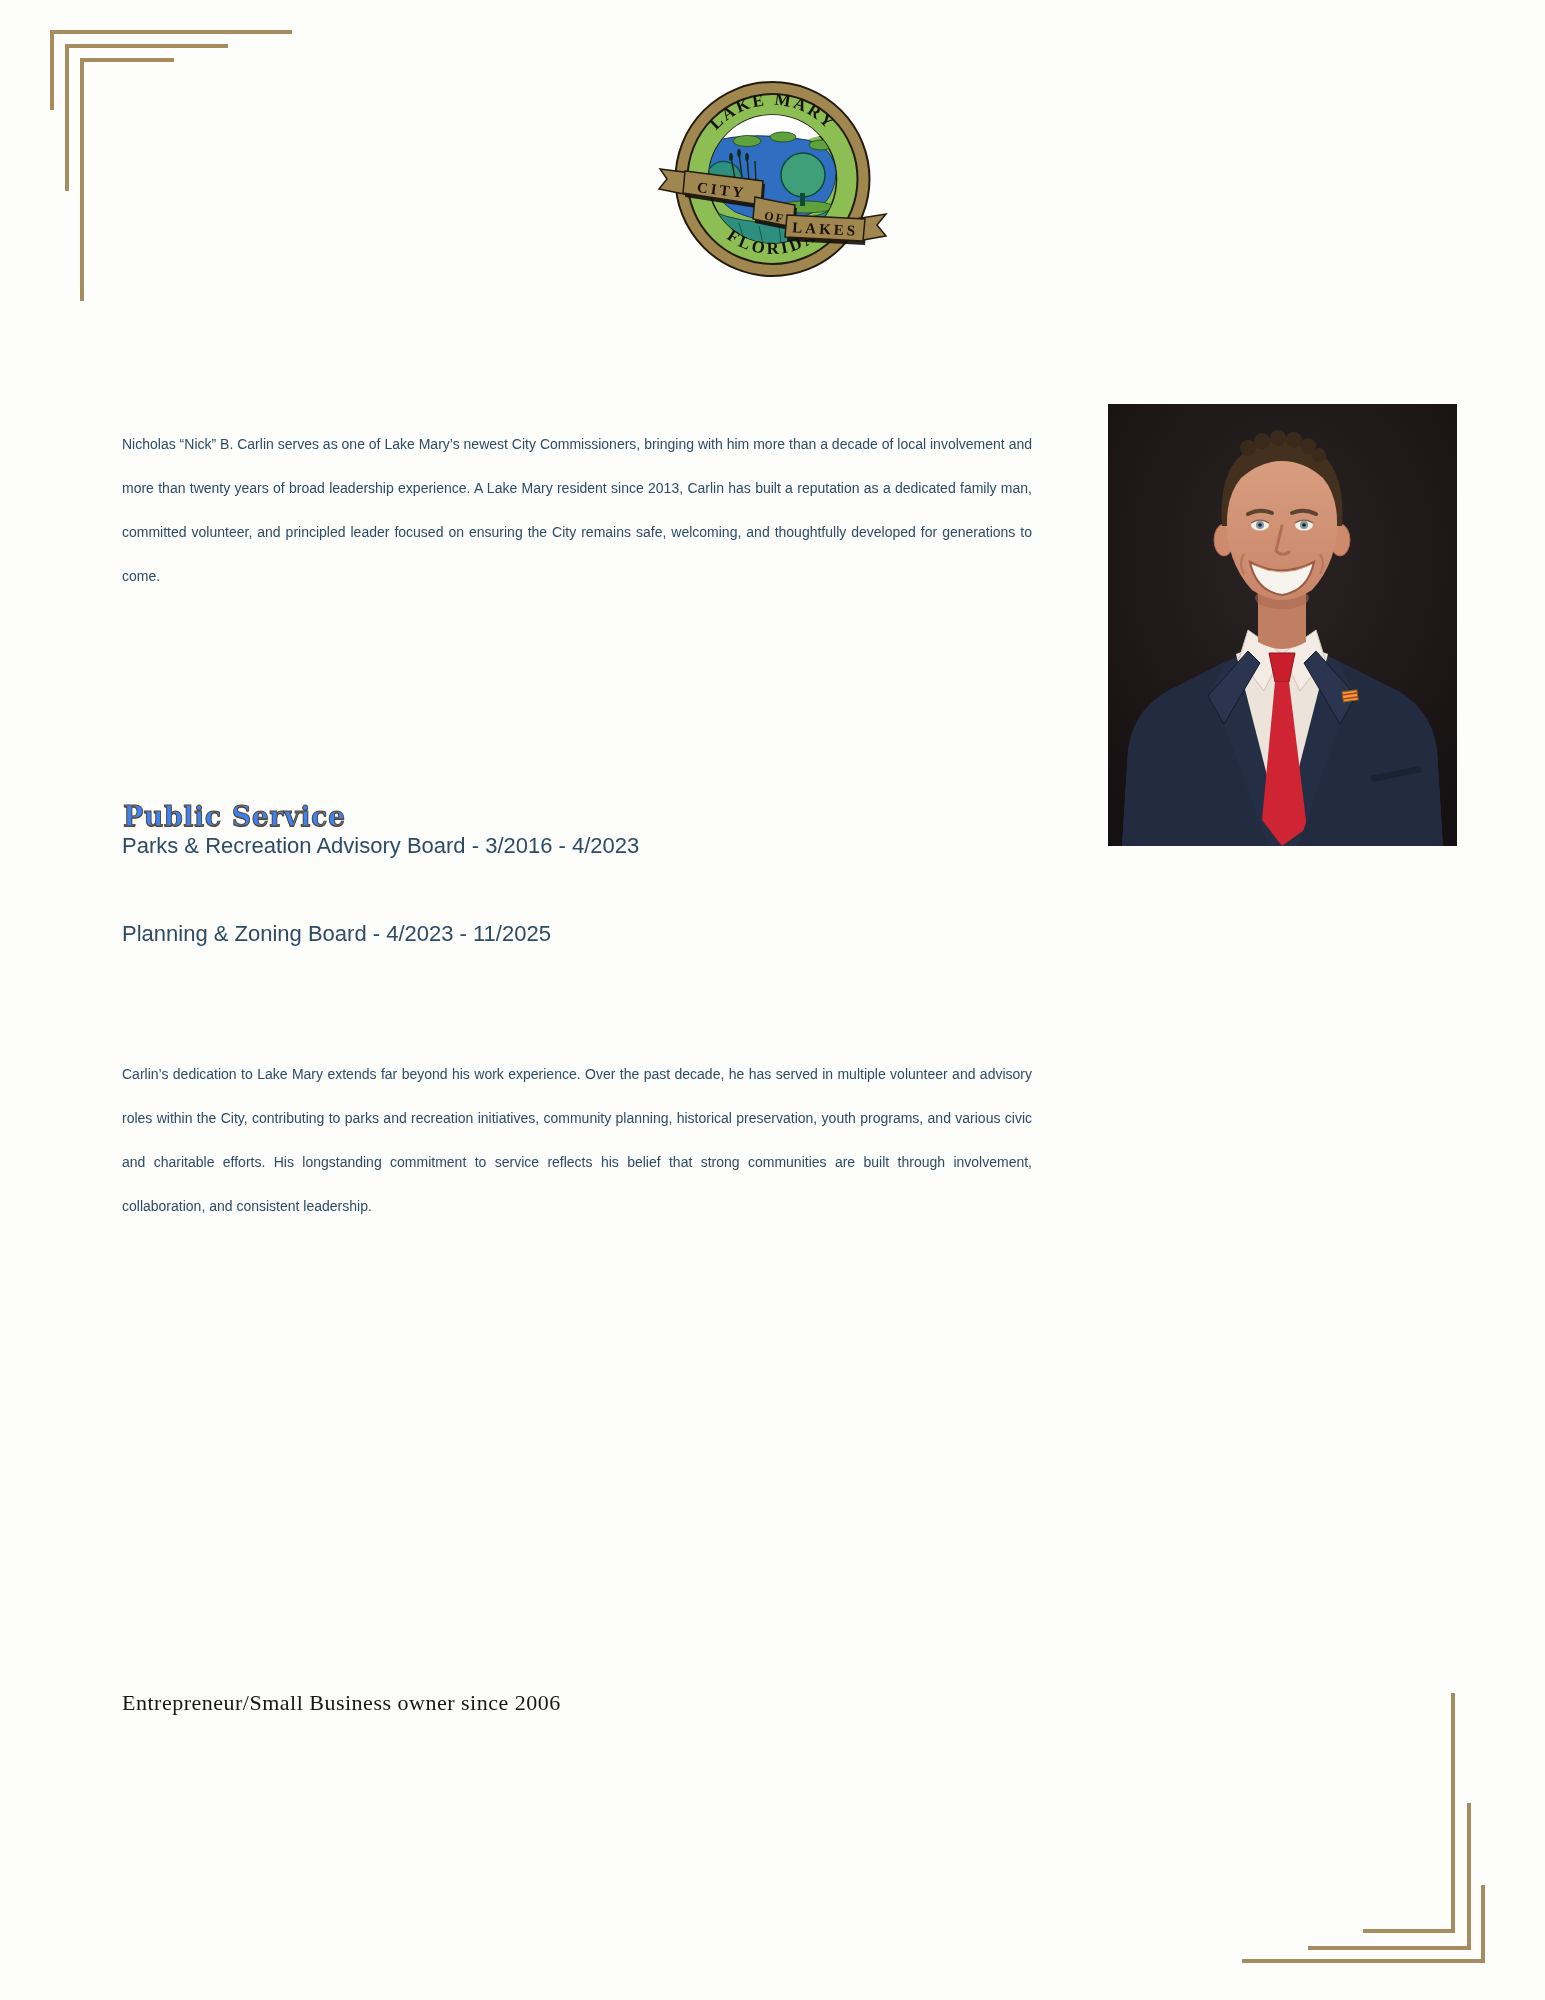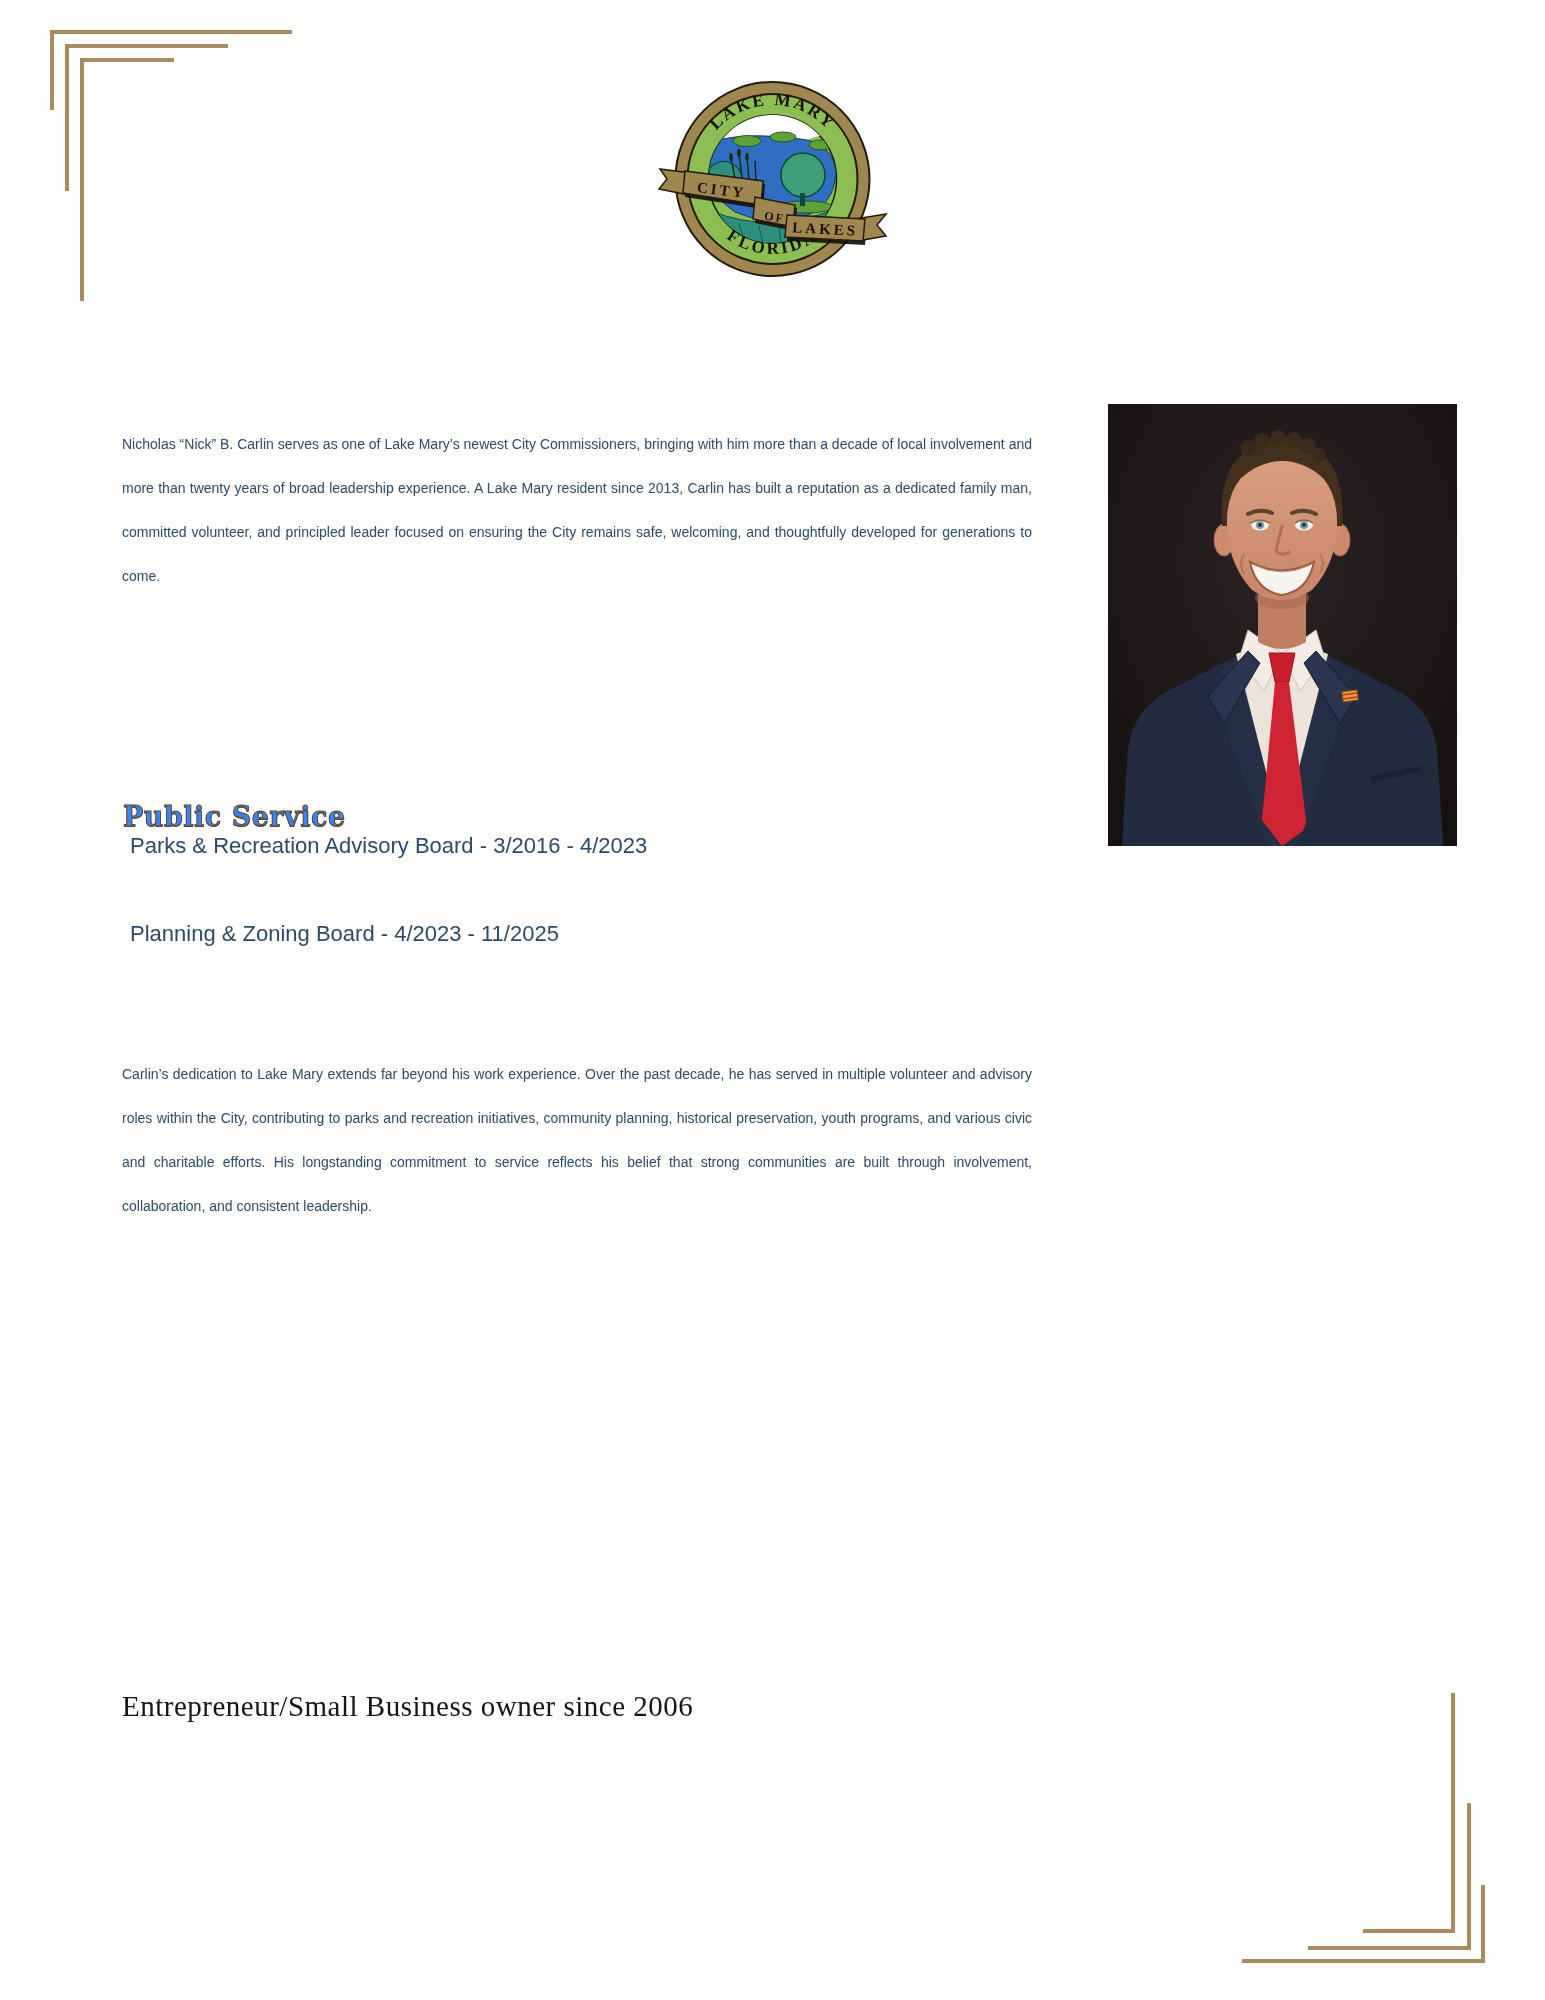--- a/index.html
+++ b/index.html
@@ -46,28 +46,28 @@
     position:absolute;left:122px;width:910px;
     font-size:14px;line-height:44px;
     color:#2E4B66;
     text-align:justify;
   }
   .para-intro{top:408px;}
   .para-community{top:1038px;}
   .para-vision{top:1388px;}
 
   .service-list{position:absolute;left:122px;top:824px;width:910px;
-    font-size:22px;line-height:44px;color:#2E4B66;margin-left:8px;}
+    font-size:22px;line-height:44px;color:#2E4B66;}
   .service-item{white-space:nowrap;}
   .service-item.spaced{margin-top:44px;}
 
   .footer-note{
     position:absolute;left:122px;top:1690px;
     font-family:"Liberation Serif", serif;
-    font-size:29px;letter-spacing:0.5px;
+    font-size:22px;letter-spacing:0.5px;
     color:#161616;
   }
 
   
   .photo{position:absolute;left:1108px;top:404px;width:349px;height:442px;overflow:hidden;}
 </style>
 </head>
 <body>
 
 <div class="page">

